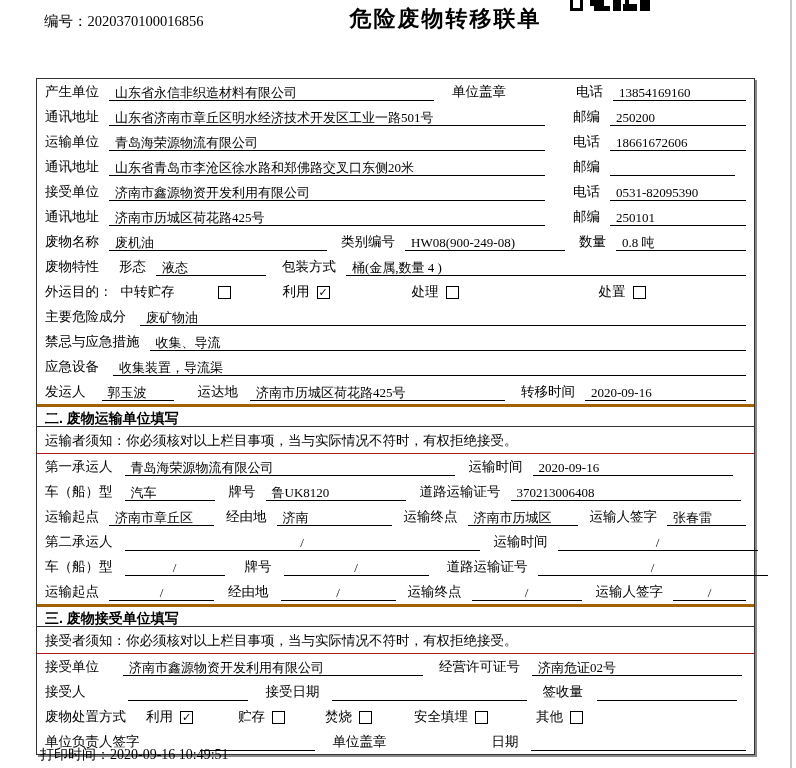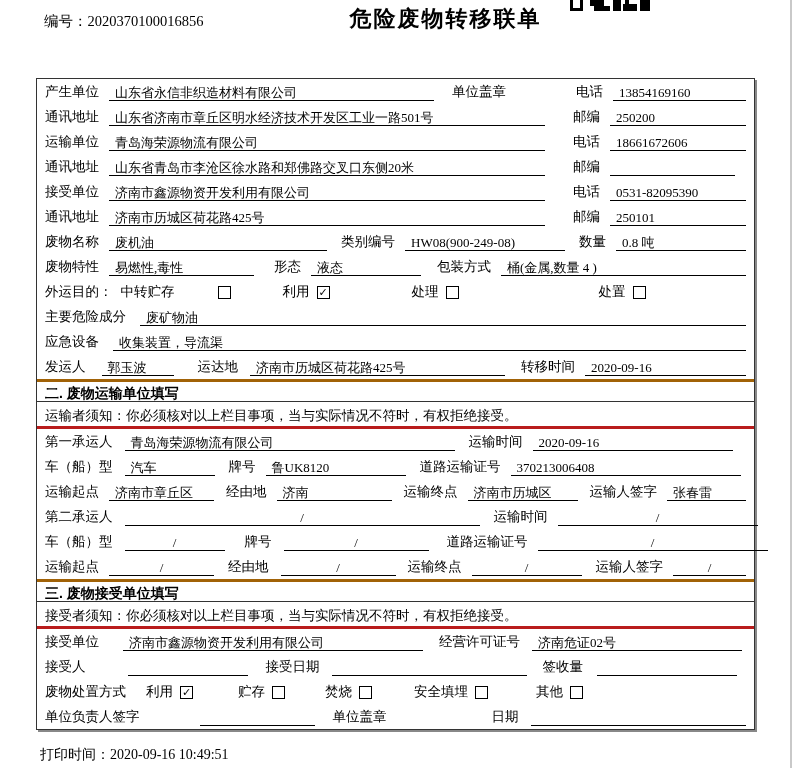--- a/index.html
+++ b/index.html
@@ -12,21 +12,21 @@
     font-family:"Liberation Sans","DejaVu Sans",sans-serif; }
   .qr-frag { position:absolute; left:570px; top:0; width:80px; height:11px; }
   .scan-edge { position:absolute; left:790px; top:0; width:2px; height:768px; background:#c9c9c9; }
 
   .ftable { margin:40px 0 0 36px; width:719px; border:1px solid #333;
     box-shadow:2px 2px 0 #888; background:#fff; }
   .section-header { font-weight:bold; font-size:14px; height:23px; padding:3px 8px;
     border-bottom:1px solid #333; font-family:"Liberation Sans","DejaVu Sans",sans-serif; }
   .ftable > .section-header { border-top:3px solid #a16207; }
   .ftable > .section-header:first-child { border-top:none; }
-  .notice-row { font-size:13.5px; height:27px; padding:5px 8px; border-bottom:3px solid #b91c1c; white-space:nowrap; }
+  .notice-row { font-size:13.5px; height:27px; padding:5px 8px; border-bottom:1px solid #b91c1c; white-space:nowrap; }
   .form-row { display:flex; align-items:flex-end; height:25px; padding:0 6px 3px 8px;
     font-size:13.5px; white-space:nowrap; }
   .form-row > span { flex-shrink:0; }
   .lbl, .plain { white-space:nowrap; }
   .val { display:inline-block; border-bottom:1px solid #000; height:17px; line-height:17px;
     font-size:13px; padding:0 4px 0 6px; overflow:hidden; }
   .val.grow { flex:1 1 auto; margin-right:2px; }
   .val.center { text-align:center; padding:0; }
   .chk-item { display:flex; align-items:center; }
   .cbx { display:inline-block; width:13px; height:13px; border:1.5px solid #000; margin-left:7px;
@@ -94,21 +94,20 @@
     <div class="form-row">
       <span class="lbl">废物名称</span>
       <span class="val" style="width: 218px; margin-left: 10px; margin-top: 32px;">废机油</span>
       <span class="lbl" style="margin-left: 14px;">类别编号</span>
       <span class="val" style="width: 160px; margin-left: 10px;">HW08(900-249-08)</span>
       <span class="lbl" style="margin-left: 14px;">数量</span>
       <span class="val grow" style="margin-left: 10px;">0.8 吨</span>
     </div>
     <div class="form-row">
       <span class="lbl">废物特性</span>
-      <span class="val" style="width: 145px; margin-left: 10px;">易燃性,毒性</span>
       <span class="lbl" style="margin-left: 20px;">形态</span>
       <span class="val" style="width: 110px; margin-left: 10px;">液态</span>
       <span class="lbl" style="margin-left: 16px;">包装方式</span>
       <span class="val grow" style="margin-left: 10px;">桶(金属,数量 4 )</span>
     </div>
     <div class="form-row">
       <span class="lbl">外运目的：</span>
       <span class="chk-item" style="margin-left: 8px; gap: 36px;">
         <span class="chk-label">中转贮存</span>
         <span class="cbx"></span>
@@ -122,20 +121,24 @@
         <span class="cbx"></span>
       </span>
       <span class="chk-item" style="margin-left: 140px;">
         <span class="chk-label">处置</span>
         <span class="cbx"></span>
       </span>
     </div>
     <div class="form-row">
       <span class="lbl">主要危险成分</span>
       <span class="val grow" style="margin-left: 14px;">废矿物油</span>
+    </div>
+    <div class="form-row">
+      <span class="lbl">禁忌与应急措施</span>
+      <span class="val grow" style="margin-left: 10px;">收集、导流</span>
     </div>
     <div class="form-row">
       <span class="lbl">应急设备</span>
       <span class="val grow" style="margin-left: 14px;">收集装置，导流渠</span>
     </div>
     <div class="form-row">
       <span class="lbl">发运人</span>
       <span class="val" style="width: 72px; margin-left: 16px;">郭玉波</span>
       <span class="lbl" style="margin-left: 24px;">运达地</span>
       <span class="val" style="width: 255px; margin-left: 12px;">济南市历城区荷花路425号</span>

